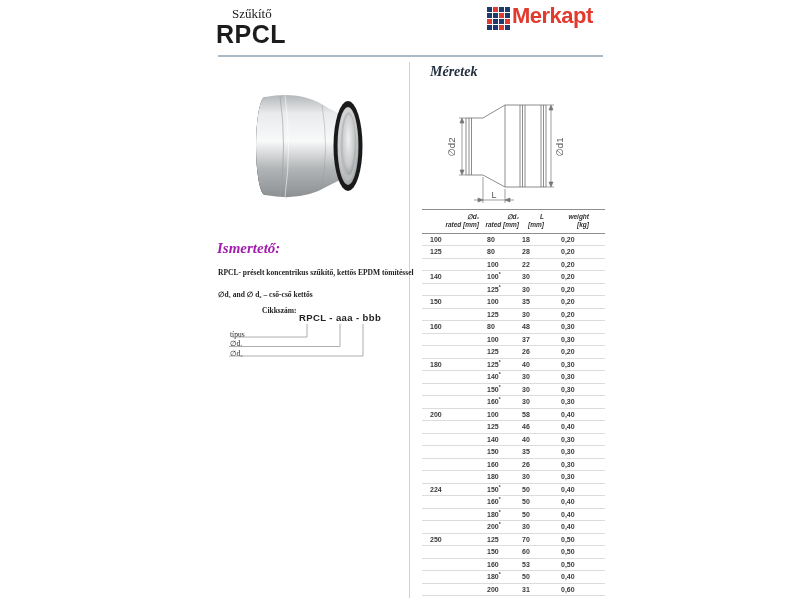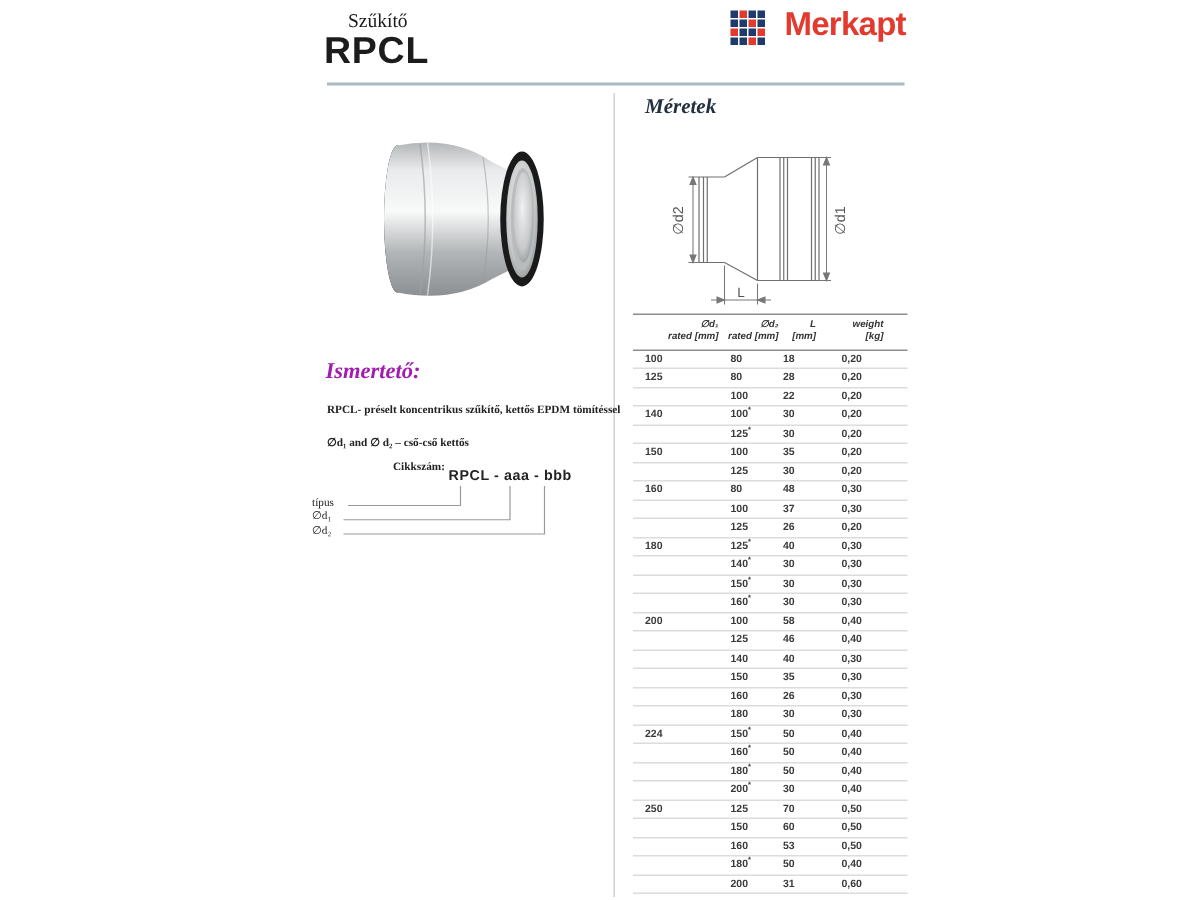--- a/index.html
+++ b/index.html
@@ -10,38 +10,38 @@
   body{
     width:800px;height:600px;background:#ffffff;position:relative;overflow:hidden;
     font-family:"Liberation Serif",serif;color:#1a1a1a;
   }
   .abs{position:absolute;}
 
   
   .product-type{left:218px;top:6px;font-size:13px;color:#1a1a1a;margin-left:14px;}
   .product-code{left:216px;top:19px;margin:0;font-family:"Liberation Sans",sans-serif;
     font-weight:bold;font-size:25px;letter-spacing:.5px;color:#1c1c1c;line-height:1.2;}
-  .brand-logo{left:487px;top:4px;display:flex;align-items:flex-start;gap:13px;}
+  .brand-logo{left:487px;top:4px;display:flex;align-items:flex-start;gap:2px;}
   .logo-grid{display:grid;grid-template-columns:repeat(4,5px);grid-auto-rows:5px;gap:1px;margin-top:3px;}
   .sq{width:5px;height:5px;}
   .sq.b{background:var(--brand-blue);} .sq.r{background:var(--brand-red);}
   .brand-name{font-family:"Liberation Sans",sans-serif;font-weight:bold;font-size:22px;
     color:var(--brand-red);line-height:1.1;letter-spacing:-.5px;}
   .header-rule{left:218px;top:55px;width:385px;height:2px;background:#aab9c6;}
   .v-divider{left:409px;top:62px;width:1px;height:536px;background:#cdd2d6;}
 
   
   .photo{left:250px;top:88px;}
   .desc-heading{left:217px;top:240px;font-style:italic;font-weight:bold;font-size:15px;color:#a21caf;}
   .desc-line1{left:218px;top:268px;font-size:7.5px;font-weight:bold;color:#222;text-align:center;}
   .desc-line2{left:218px;top:290px;font-size:7.5px;font-weight:bold;color:#222;}
   .order-label{left:218px;top:306px;font-size:7.5px;font-weight:bold;color:#222;padding-left:44px;}
   .order-code{left:299px;top:312px;font-family:"Liberation Sans",sans-serif;
     font-weight:bold;font-size:9.5px;letter-spacing:.4px;color:#222;}
-  .legend-label{left:208px;font-size:7.5px;color:#222;}
+  .legend-label{left:230px;font-size:7.5px;color:#222;}
   .legend-0{top:330px;} .legend-1{top:339px;} .legend-2{top:348.5px;}
   .connector-svg{left:215px;top:318px;}
 
   
   .dim-heading{left:420px;top:64px;font-style:italic;font-weight:bold;font-size:14px;color:#233040;margin-left:10px;}
   .diagram{left:430px;top:92px;}
   .diagram text{font-family:"Liberation Sans",sans-serif;font-size:9.5px;fill:#555;}
   .diagram .l-label{font-size:9px;}
 
   

